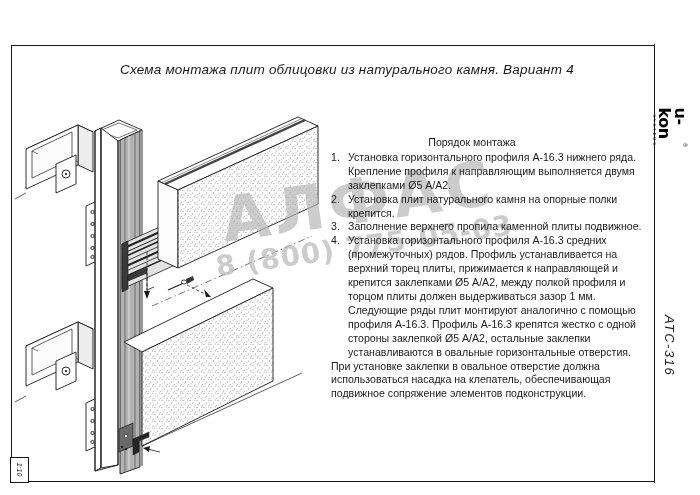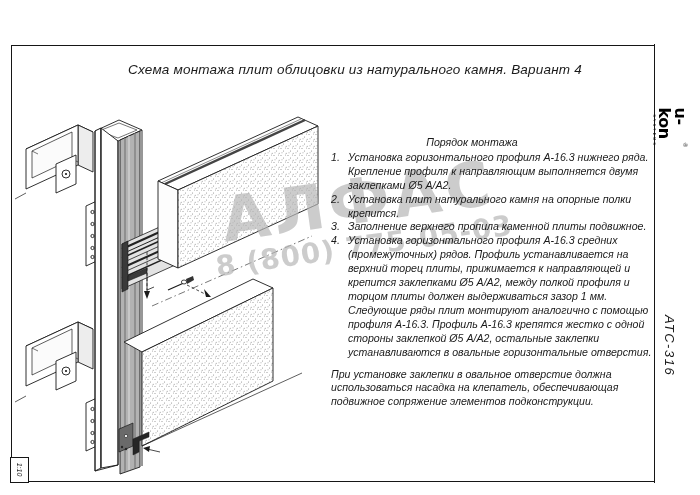--- a/index.html
+++ b/index.html
@@ -43,32 +43,32 @@
   .logo-brand{
     font-weight:900;font-size:16px;letter-spacing:-0.5px;color:#000;
     font-family:"DejaVu Sans", sans-serif;
   }
   .logo-reg{font-size:6px;margin-top:0px;color:#000;}
   .logo-sub{
     font-size:3.6px;letter-spacing:2.2px;color:#000;margin-top:1px;
     align-self:flex-start;margin-left:7px;
   }
   .title{
-    left:120px;top:62px;width:470px;text-align:center;
+    left:120px;top:62px;width:470px;
     font-style:italic;font-size:13.5px;letter-spacing:0.2px;z-index:4;
   }
   .instructions{
     left:331px;top:136px;width:322px;z-index:4;
-    font-style:italic;font-size:10.6px;line-height:13.9px;
+    font-size:10.6px;line-height:13.9px;
   }
   .instr-heading{text-align:center;margin:0 40px 1px 0;}
   .instr-item{display:flex;}
   .instr-num{width:17px;flex:none;}
   .instr-text{flex:1;}
-  .instr-note{margin-top:8px;}
+  .instr-note{margin-top:0;}
   .watermark{
     left:212px;top:188px;width:300px;z-index:3;
     transform:rotate(-8deg);transform-origin:40px 50px;
     color:#b7b7b7;opacity:0.7;text-align:center;pointer-events:none;
   }
   .wm-name{
     font-weight:bold;font-size:62px;line-height:58px;letter-spacing:4px;
     font-family:"DejaVu Sans", sans-serif;
   }
   .wm-phone{

